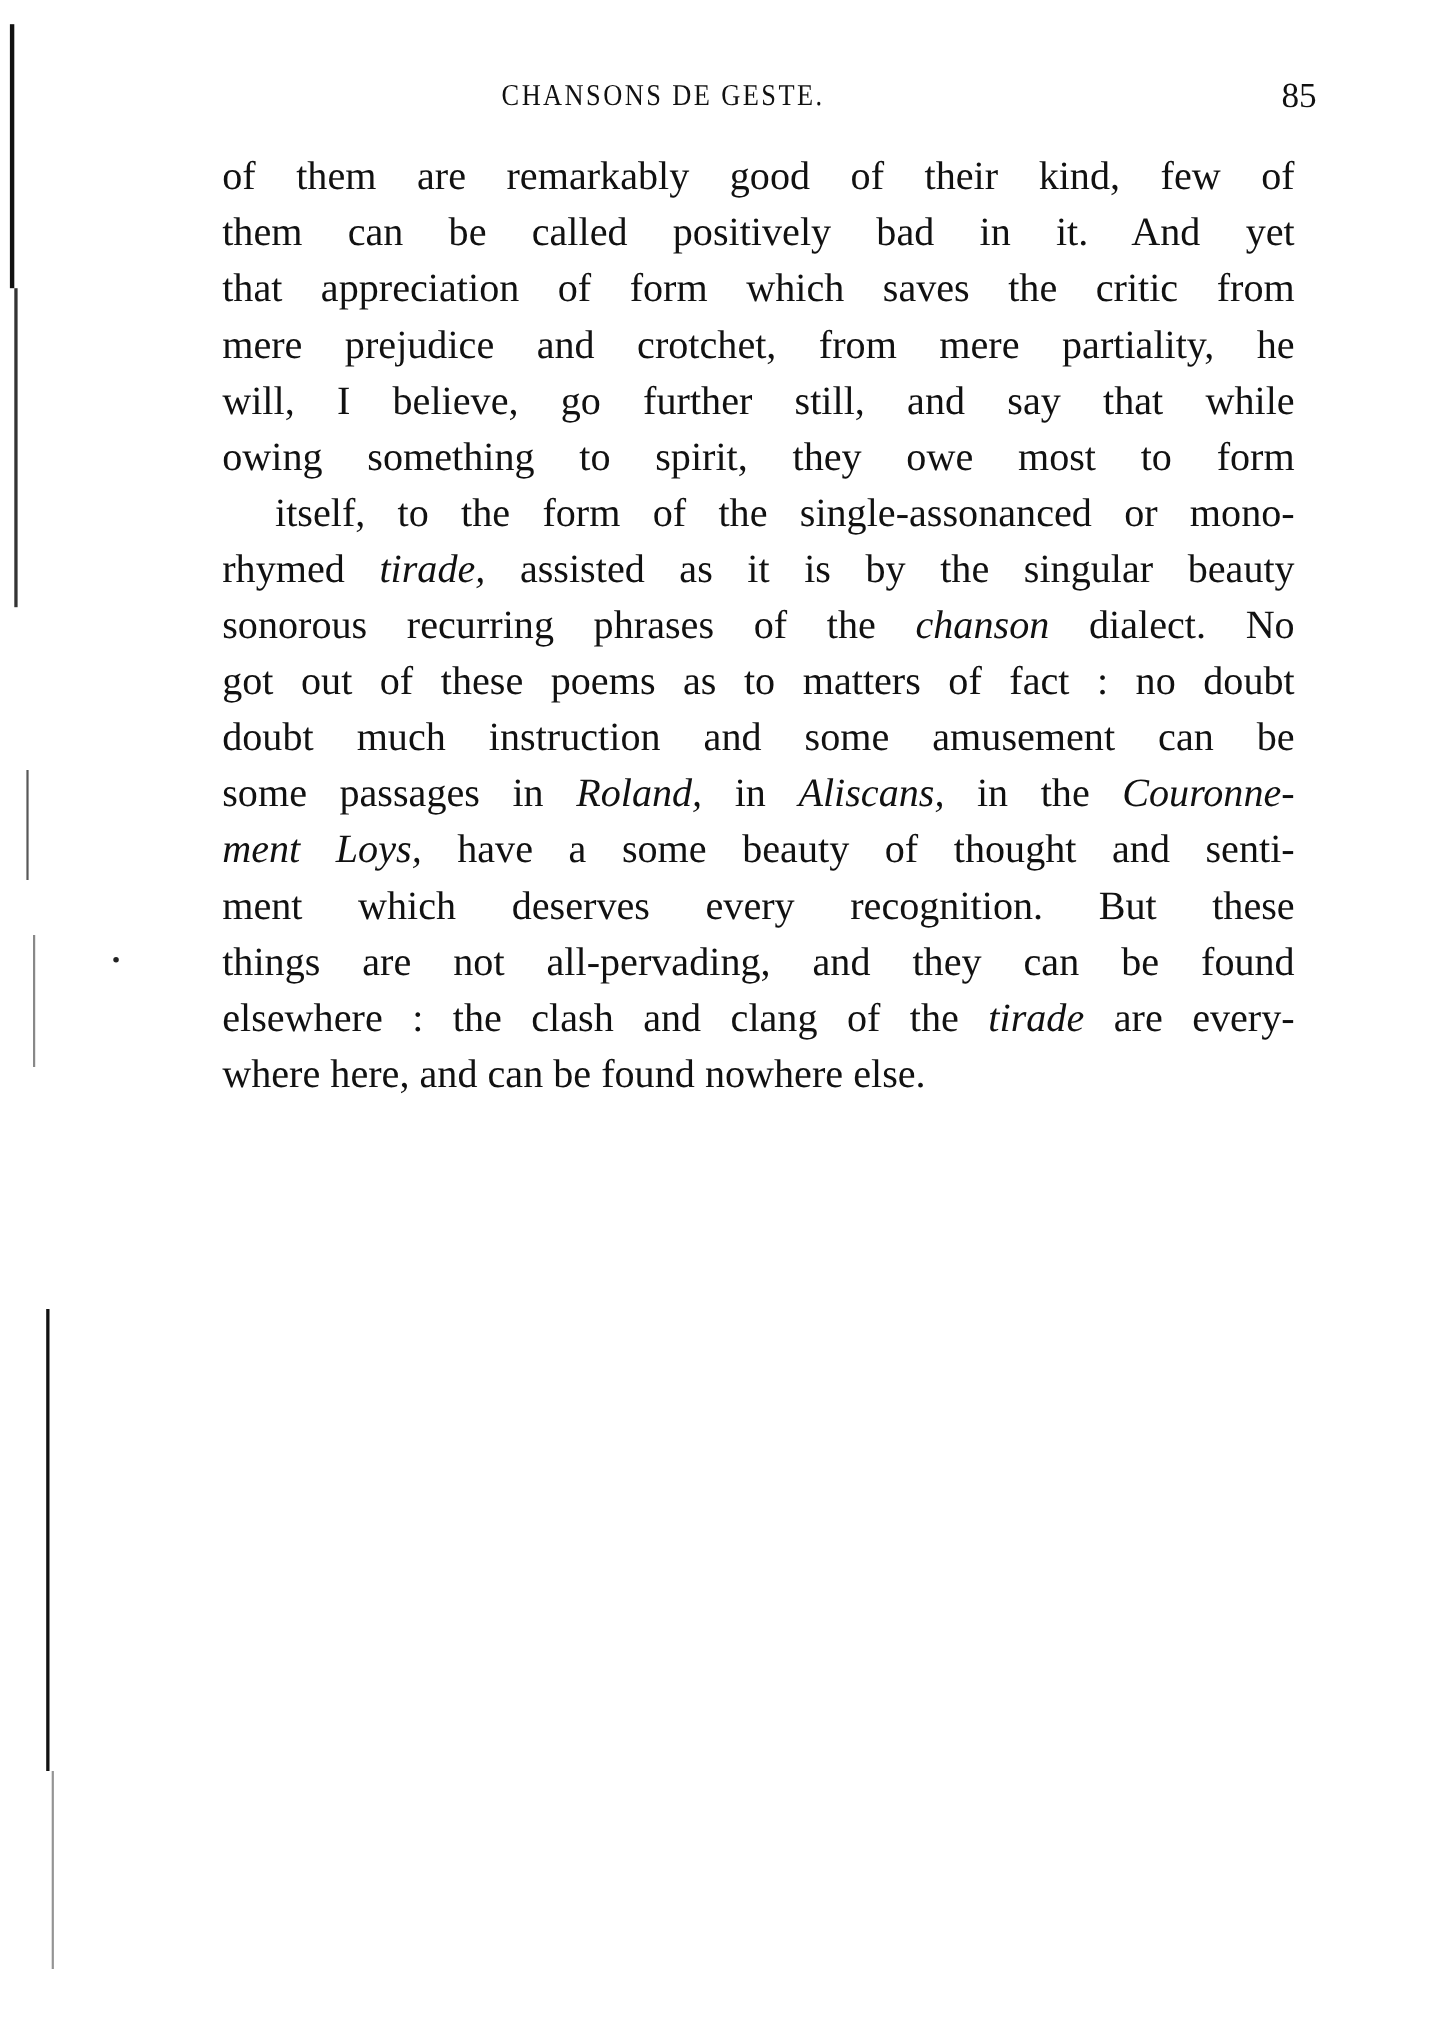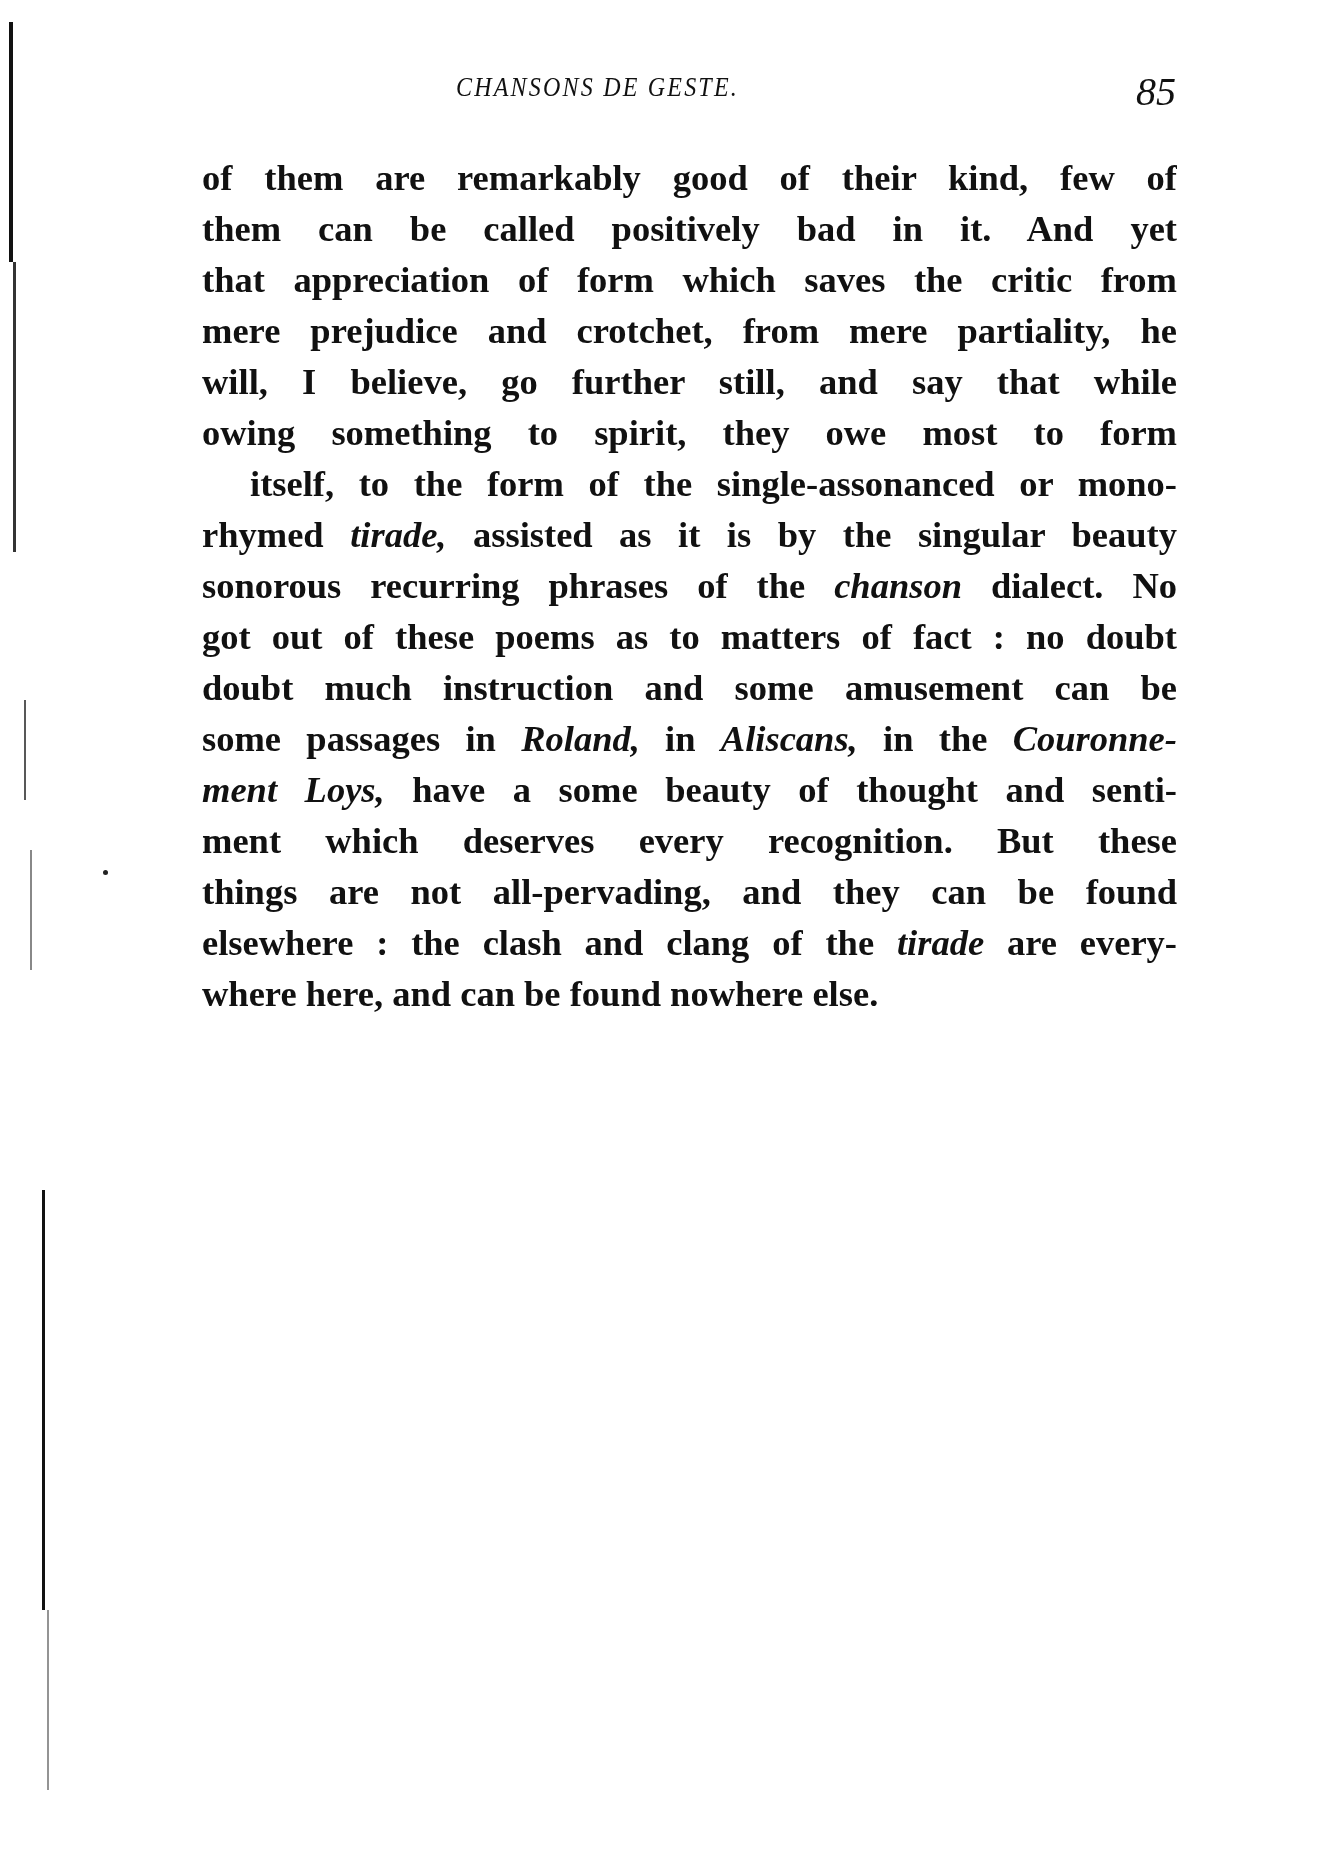--- a/index.html
+++ b/index.html
@@ -1,22 +1,22 @@
 <!DOCTYPE html>
 <html><head>
   <meta charset="utf-8">
   <style>
     html, body { margin: 0; padding: 0; background: #ffffff; }
     body { width: 1324px; height: 1852px; position: relative; overflow: hidden;
            font-family: "Liberation Serif", "DejaVu Serif", serif; color: #111; }
-    .running-head { position: absolute; left: 0; top: 72px; width: 1324px; height: 40px; font-style: italic; }
+    .running-head { position: absolute; left: 0; top: 72px; width: 1324px; height: 40px; }
     .head-title { position: absolute; left: 456px; top: 0; font-size: 24px; letter-spacing: 2.2px;
                   transform: scaleY(1.15); transform-origin: left top; }
-    .page-number { position: absolute; left: 1136px; top: -4px; font-size: 40px; }
-    .body-text { position: absolute; left: 202px; top: 152px; width: 975px; font-weight: bold; }
+    .page-number { position: absolute; left: 1165px; top: -4px; font-size: 32px; }
+    .body-text { position: absolute; left: 202px; top: 134px; width: 975px; }
     .line { display: block; height: 51px; line-height: 51px; font-size: 36.5px;
             text-align: justify; text-align-last: justify; white-space: nowrap; }
     .line.last { text-align-last: left; }
     em { font-style: italic; }
     .margin-edge { position: absolute; background: #111; }
     .speck { position: absolute; background: #222; border-radius: 50%; }
   </style>
 </head>
 <body>
 

